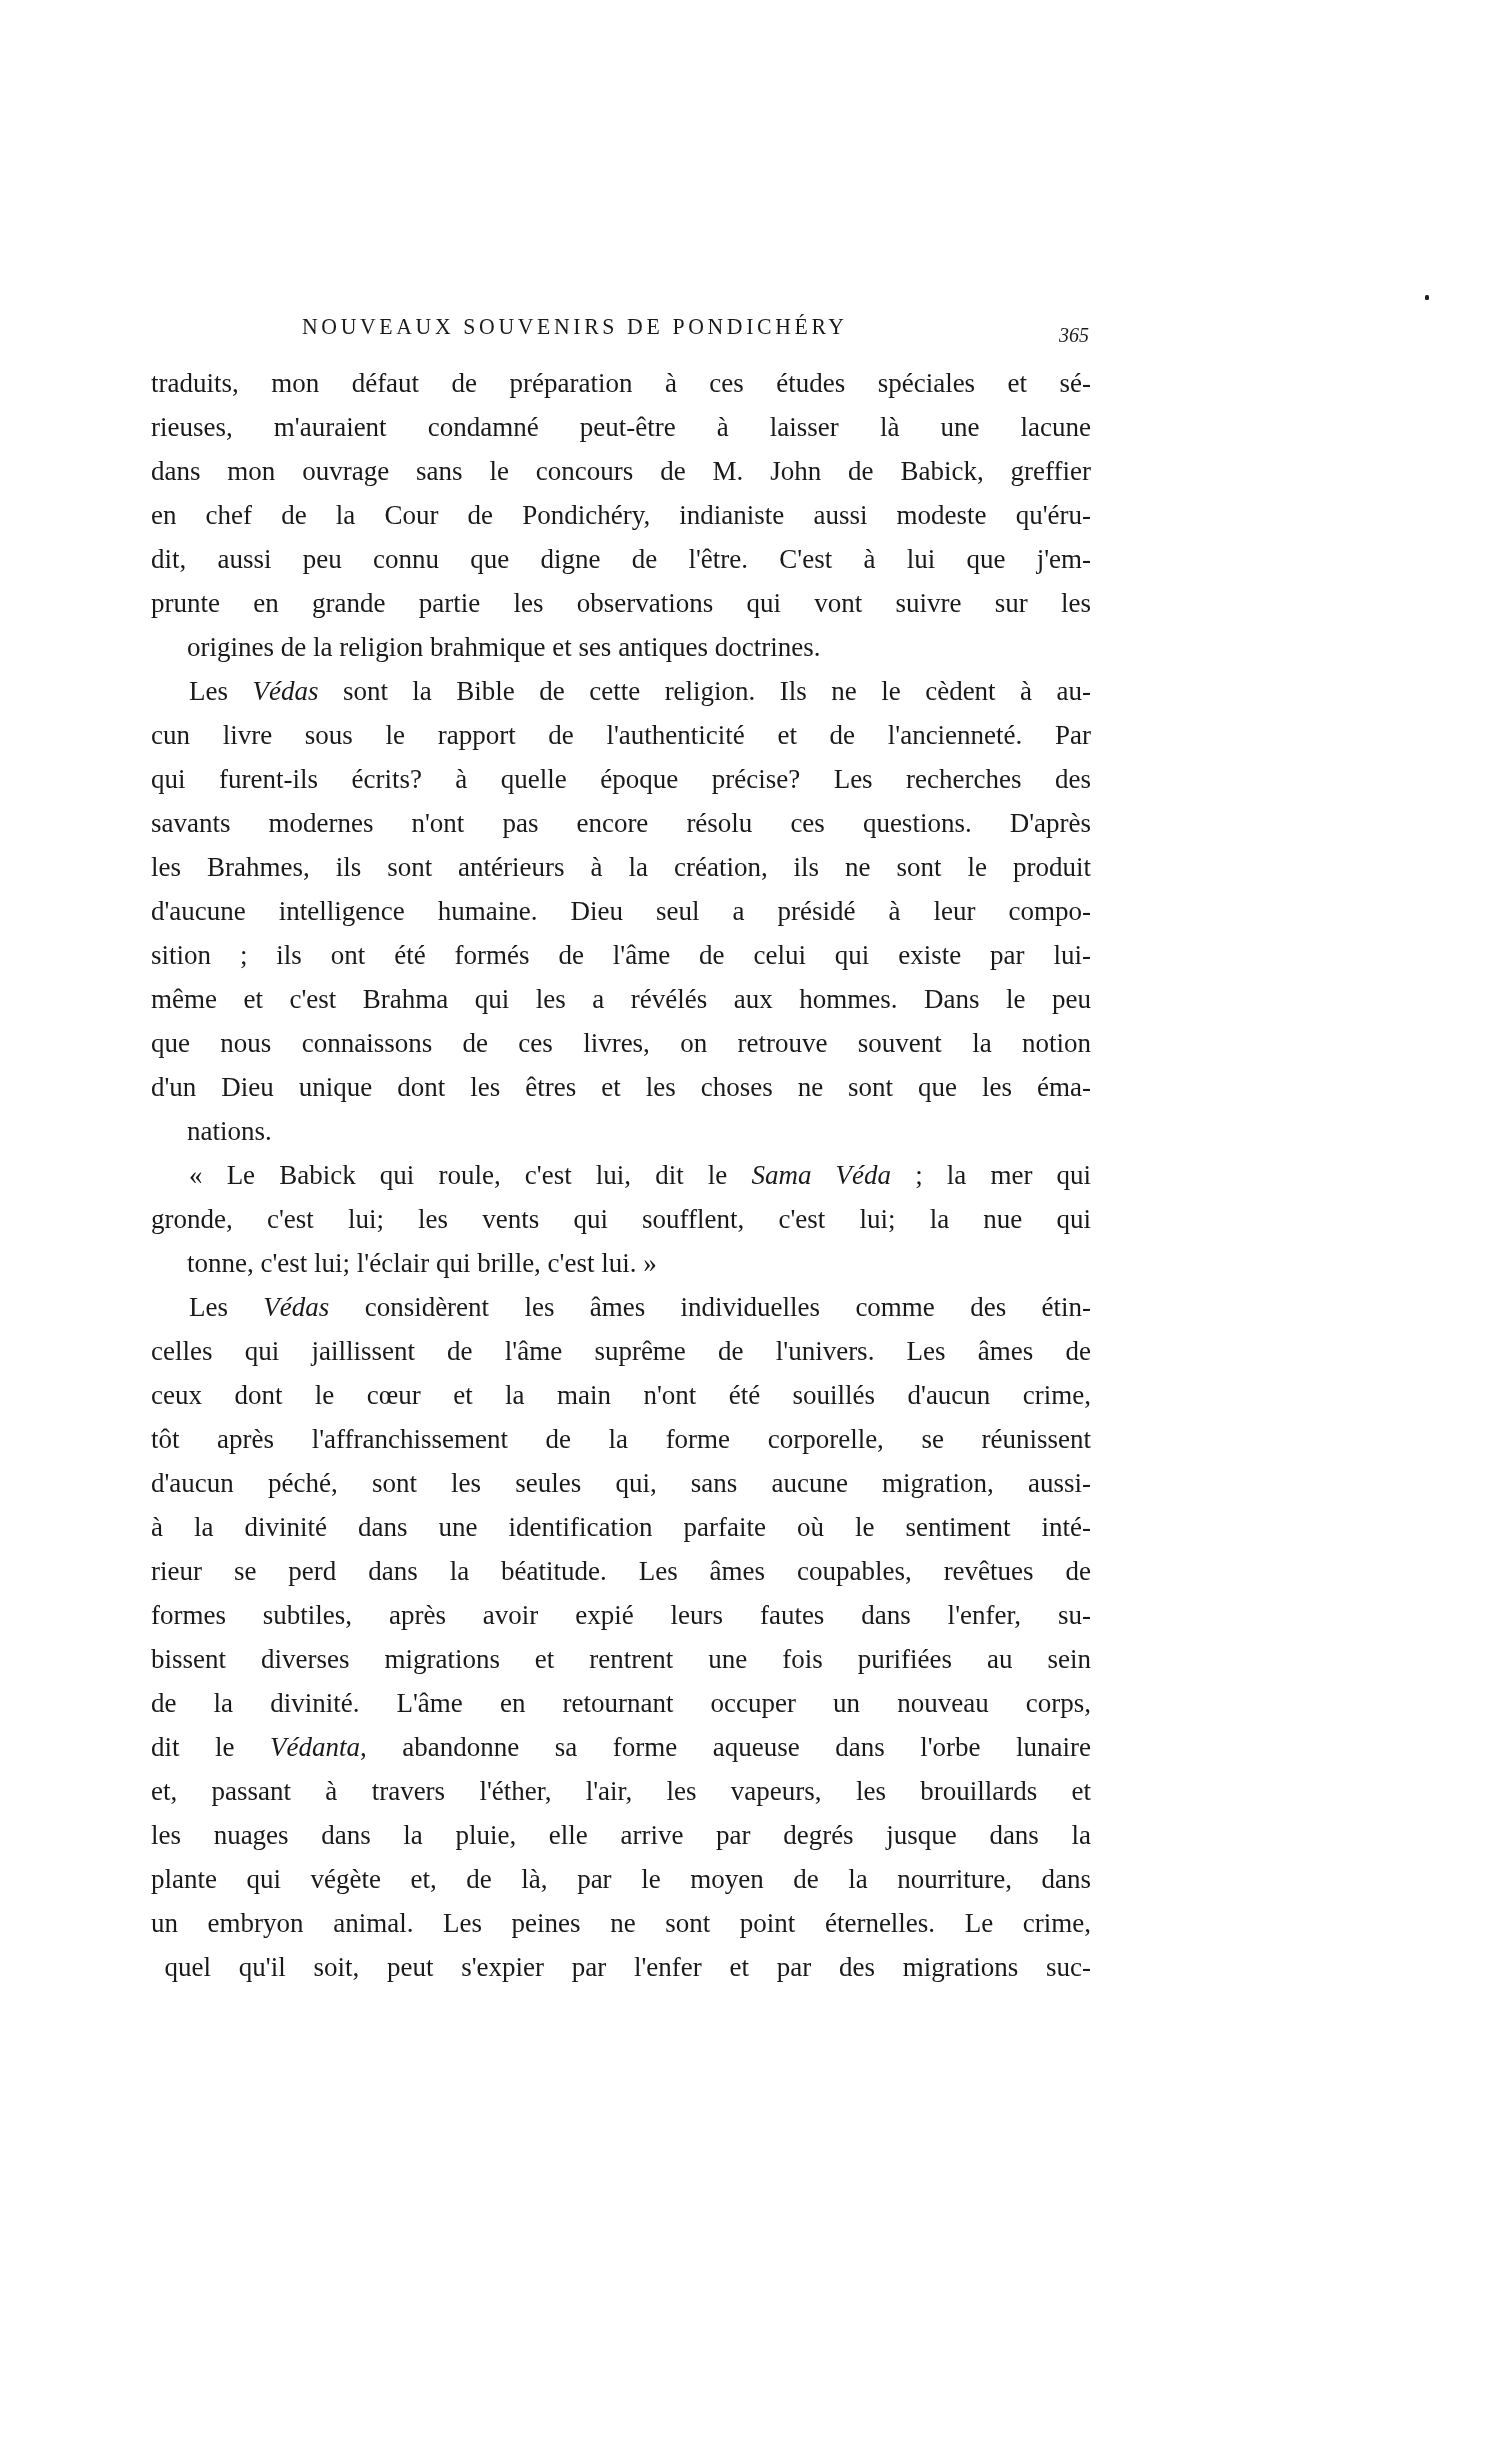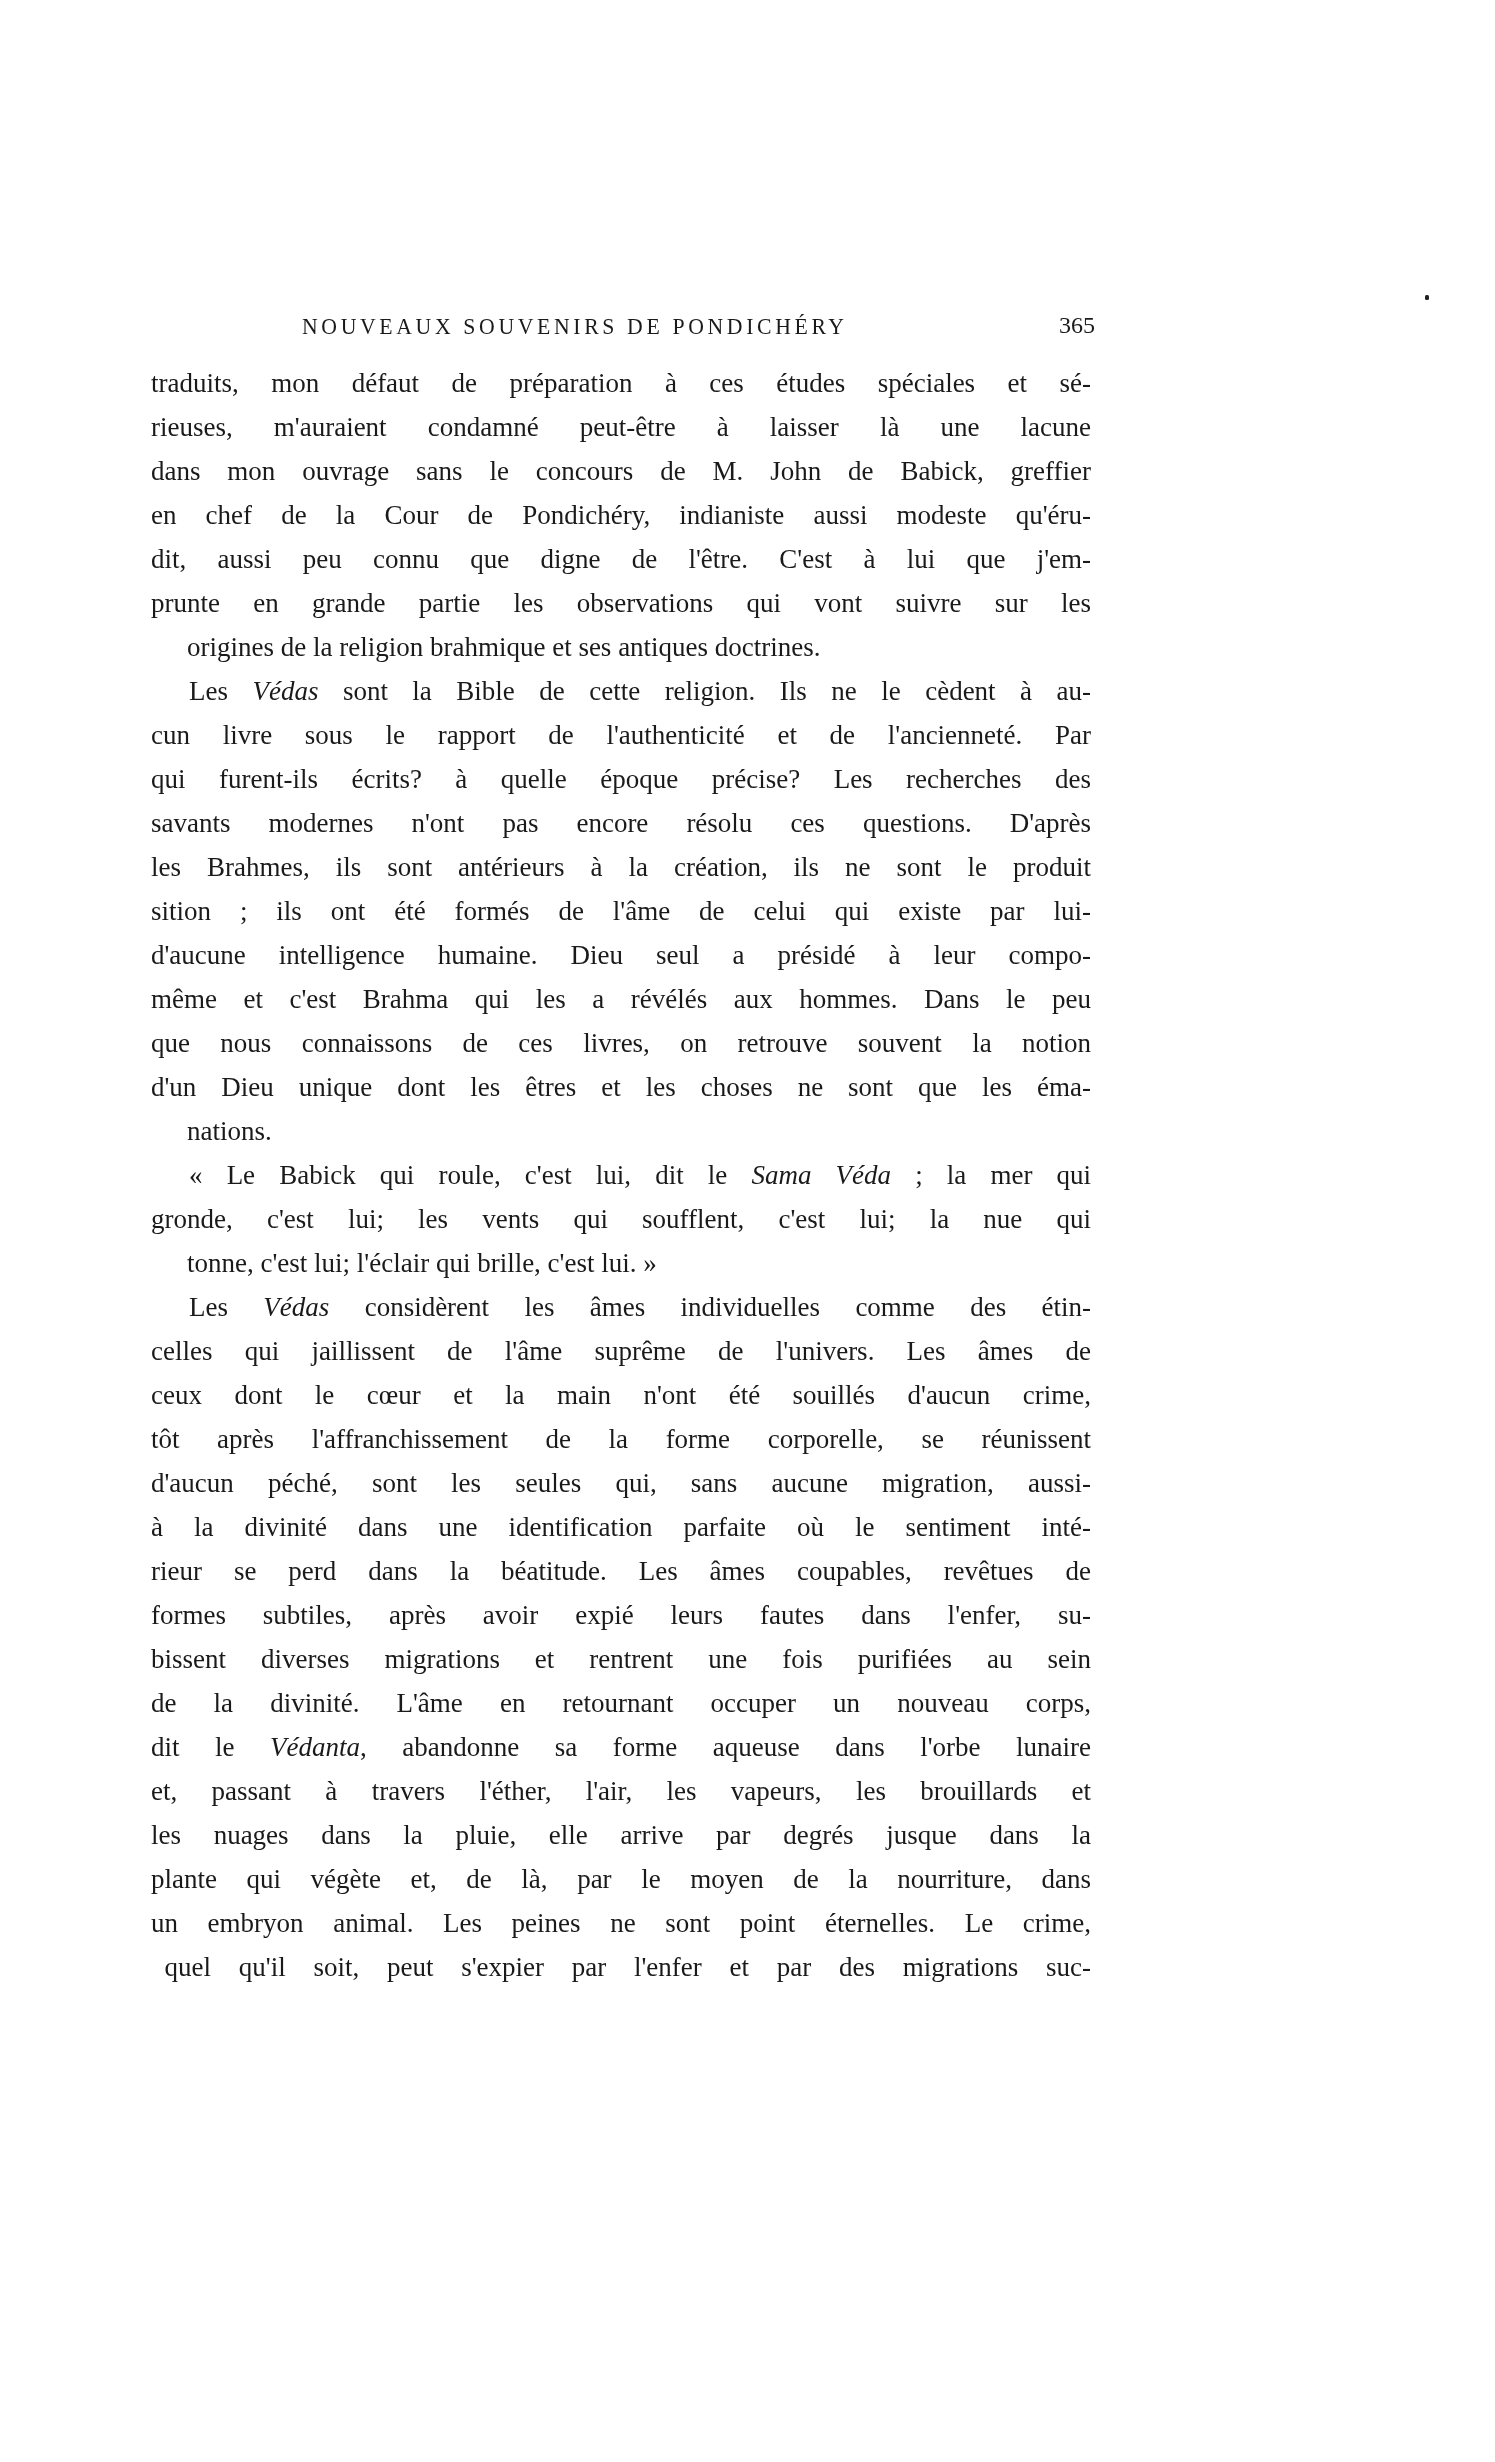--- a/index.html
+++ b/index.html
@@ -31,24 +31,25 @@
       line-height: 27px;
       letter-spacing: 3.9px;
       white-space: nowrap;
       text-transform: uppercase;
       transform: scaleX(0.93);
       transform-origin: left center;
     }
     .page-number {
       position: absolute;
       left: 1059px;
-      top: 312px;
-      font-size: 24px;
+      top: 322px;
+      font-size: 20px;
       line-height: 27px;
       white-space: nowrap;
+      font-style: italic;
     }
     .body-text {
       position: absolute;
       left: 151px;
       top: 361px;
       width: 940px;
     }
     .line {
       display: block;
       height: 44px;
@@ -130,24 +131,24 @@
     <div class="line">
         <span class="inner" style="white-space: normal; display: block;"><span>qui furent-ils écrits? à quelle époque précise? Les recherches des</span></span>
       </div>
     <div class="line">
         <span class="inner" style="white-space: normal; display: block;"><span>savants modernes n'ont pas encore résolu ces questions. D'après</span></span>
       </div>
     <div class="line">
         <span class="inner" style="white-space: normal; display: block;"><span>les Brahmes, ils sont antérieurs à la création, ils ne sont le produit</span></span>
       </div>
     <div class="line">
+        <span class="inner" style="white-space: normal; display: block;"><span>d'aucune intelligence humaine. Dieu seul a présidé à leur compo-</span></span>
+      </div>
+    <div class="line">
         <span class="inner" style="white-space: normal; display: block;"><span>sition ; ils ont été formés de l'âme de celui qui existe par lui-</span></span>
-      </div>
-    <div class="line">
-        <span class="inner" style="white-space: normal; display: block;"><span>d'aucune intelligence humaine. Dieu seul a présidé à leur compo-</span></span>
       </div>
     <div class="line">
         <span class="inner" style="white-space: normal; display: block;"><span>même et c'est Brahma qui les a révélés aux hommes. Dans le peu</span></span>
       </div>
     <div class="line">
         <span class="inner" style="white-space: normal; display: block;"><span>que nous connaissons de ces livres, on retrouve souvent la notion</span></span>
       </div>
     <div class="line">
         <span class="inner" style="white-space: normal; display: block;"><span>d'un Dieu unique dont les êtres et les choses ne sont que les éma-</span></span>
       </div>

